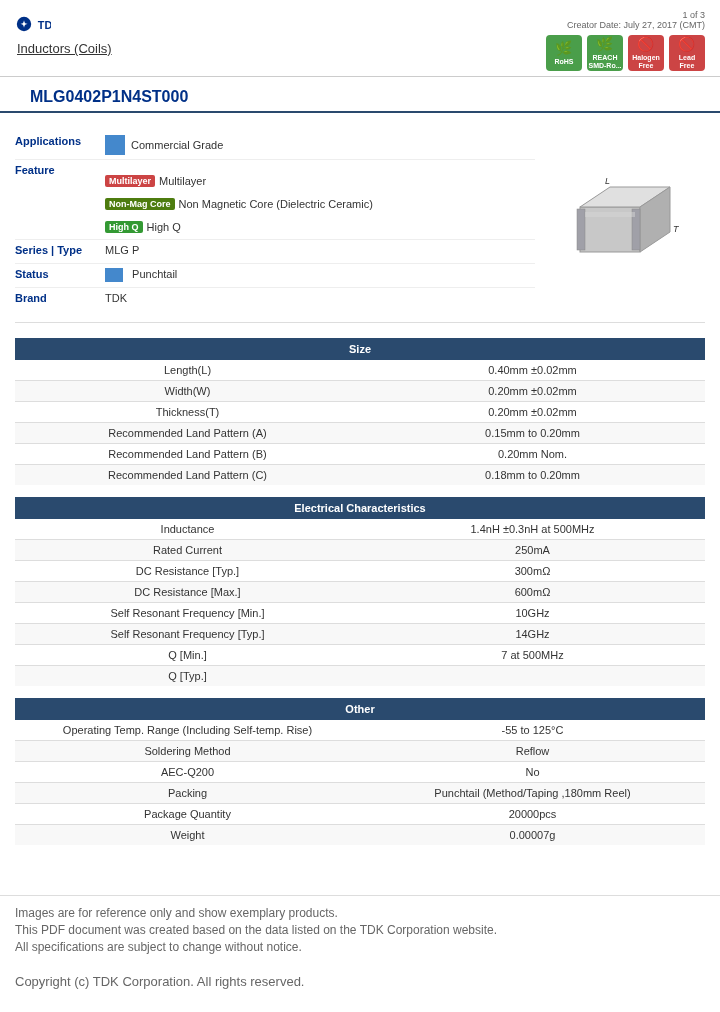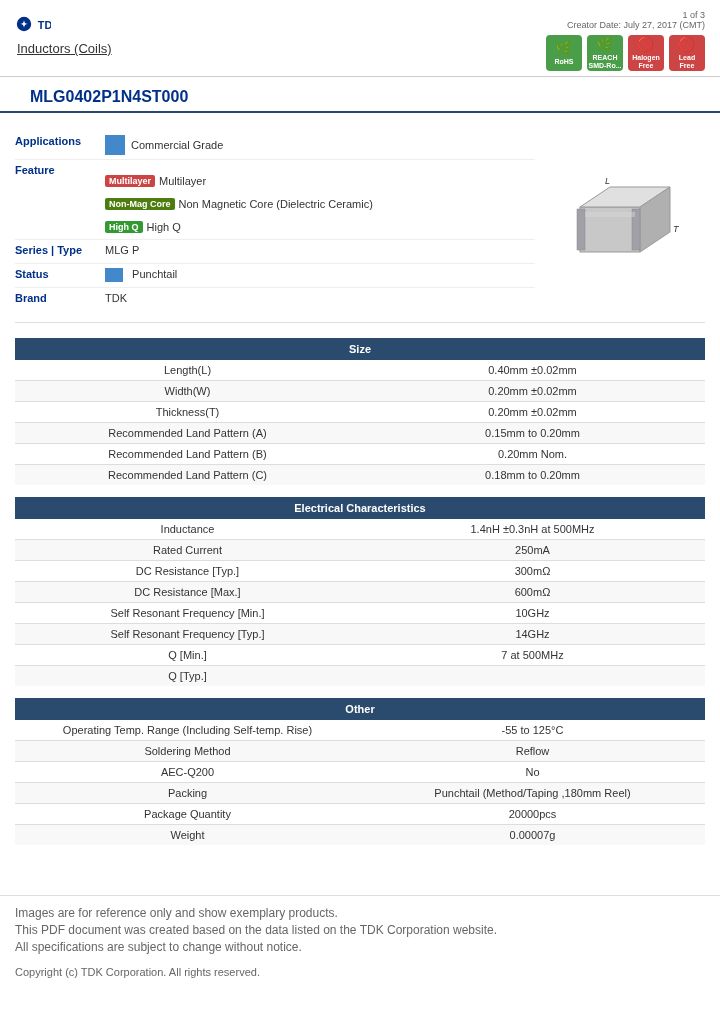--- a/index.html
+++ b/index.html
@@ -206,23 +206,23 @@
       margin-top: 20px;
       padding: 10px 15px;
       border-top: 1px solid #ddd;
     }
     .footer-note {
       font-size: 12px;
       color: #666;
       margin-bottom: 3px;
     }
     .footer-copyright {
-      font-size: 11px;
+      font-size: 13px;
       color: #666;
-      margin-top: 12px;
+      margin-top: 20px;
     }
 
     
     .part-section {
       display: flex;
       justify-content: space-between;
       align-items: flex-end;
       padding: 5px 24px 5px 15px;
       border-bottom: 2px solid #2a4a6e;
     }

